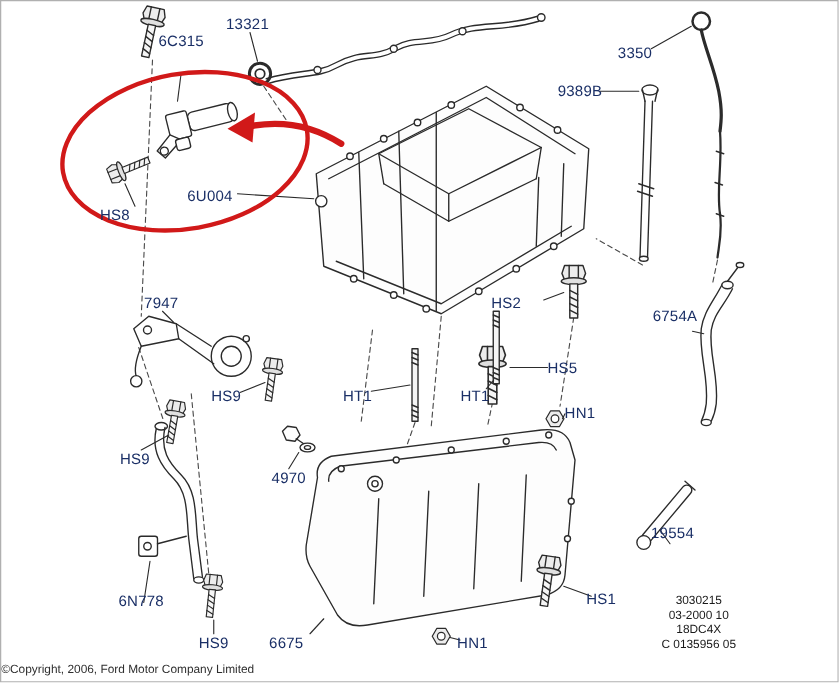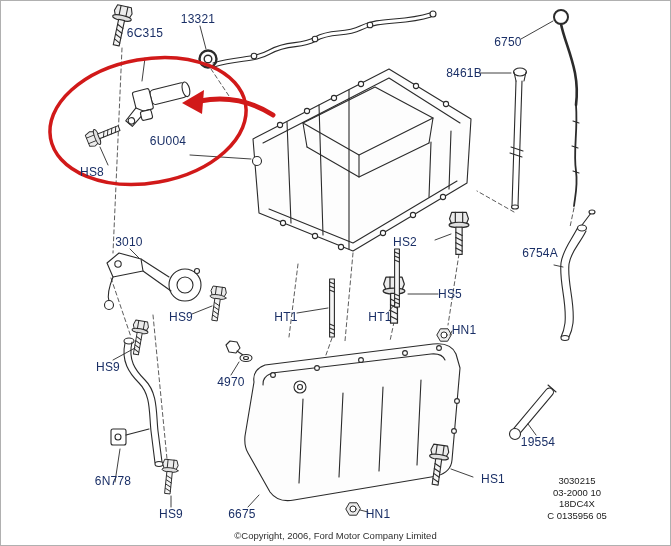--- a/index.html
+++ b/index.html
@@ -8,25 +8,25 @@
     border:1px solid #b0b0b0;box-sizing:border-box;overflow:hidden;
     font-family:"Liberation Sans",sans-serif;
   }
   .stage svg{position:absolute;left:0;top:0;}
   .lbl{
     position:absolute;transform:translate(-50%,-50%);
     font:12px "Liberation Sans",sans-serif;font-weight:400;
     color:#1a2f66;white-space:nowrap;letter-spacing:.2px;
   }
   .refblock{
-    position:absolute;left:526px;top:474px;width:100px;text-align:center;
+    position:absolute;left:508px;top:474px;width:100px;text-align:center;
     font:9.5px "Liberation Sans",sans-serif;color:#1a1a1a;line-height:11.5px;
   }
   .copyright{
-    position:absolute;left:0;right:0;top:529px;text-align:center;
+    position:absolute;left:0;right:0;top:529px;
     font:9.5px "Liberation Sans",sans-serif;color:#2e2e2e;
   }
 </style>
 </head>
 <body>
 
 <div class="stage">
 
   <svg width="671" height="546" viewBox="0 0 671 546" xmlns="http://www.w3.org/2000/svg">
     <defs>
@@ -265,40 +265,40 @@
 
     <g>
       <ellipse cx="147" cy="120" rx="99" ry="62" fill="none" stroke="#d11919" stroke-width="3.5" transform="rotate(-10 147 120)"></ellipse>
       <path d="M272,114 C250,100 225,95 199,100" fill="none" stroke="#d11919" stroke-width="5" stroke-linecap="round"></path>
       <polygon points="181,102 203,89 201,113" fill="#d11919"></polygon>
     </g>
   </svg>
 
   <span class="lbl" style="left:197px;top:18px">13321</span>
   <span class="lbl" style="left:144px;top:32px">6C315</span>
-  <span class="lbl" style="left:507px;top:41px">6750</span>
-  <span class="lbl" style="left:463px;top:72px">8461B</span>
-  <span class="lbl" style="left:167px;top:140px">6U004</span>
+  <span class="lbl" style="left:507px;top:41px">3350</span>
+  <span class="lbl" style="left:463px;top:72px">9389B</span>
+  <span class="lbl" style="left:167px;top:156px">6U004</span>
   <span class="lbl" style="left:91px;top:171px">HS8</span>
-  <span class="lbl" style="left:128px;top:241px">3010</span>
+  <span class="lbl" style="left:128px;top:241px">7947</span>
   <span class="lbl" style="left:404px;top:241px">HS2</span>
   <span class="lbl" style="left:539px;top:252px">6754A</span>
   <span class="lbl" style="left:449px;top:293px">HS5</span>
   <span class="lbl" style="left:180px;top:316px">HS9</span>
   <span class="lbl" style="left:285px;top:316px">HT1</span>
   <span class="lbl" style="left:379px;top:316px">HT1</span>
   <span class="lbl" style="left:463px;top:329px">HN1</span>
   <span class="lbl" style="left:107px;top:366px">HS9</span>
   <span class="lbl" style="left:230px;top:381px">4970</span>
   <span class="lbl" style="left:112px;top:480px">6N778</span>
   <span class="lbl" style="left:170px;top:513px">HS9</span>
-  <span class="lbl" style="left:241px;top:513px">6675</span>
+  <span class="lbl" style="left:228px;top:513px">6675</span>
   <span class="lbl" style="left:377px;top:513px">HN1</span>
-  <span class="lbl" style="left:492px;top:478px">HS1</span>
-  <span class="lbl" style="left:537px;top:441px">19554</span>
+  <span class="lbl" style="left:480px;top:478px">HS1</span>
+  <span class="lbl" style="left:537px;top:425px">19554</span>
 
   <div class="refblock">
     <div>3030215</div>
     <div>03-2000 10</div>
     <div>18DC4X</div>
     <div>C 0135956 05</div>
   </div>
 
   <div class="copyright">©Copyright, 2006, Ford Motor Company Limited</div>
 </div>

